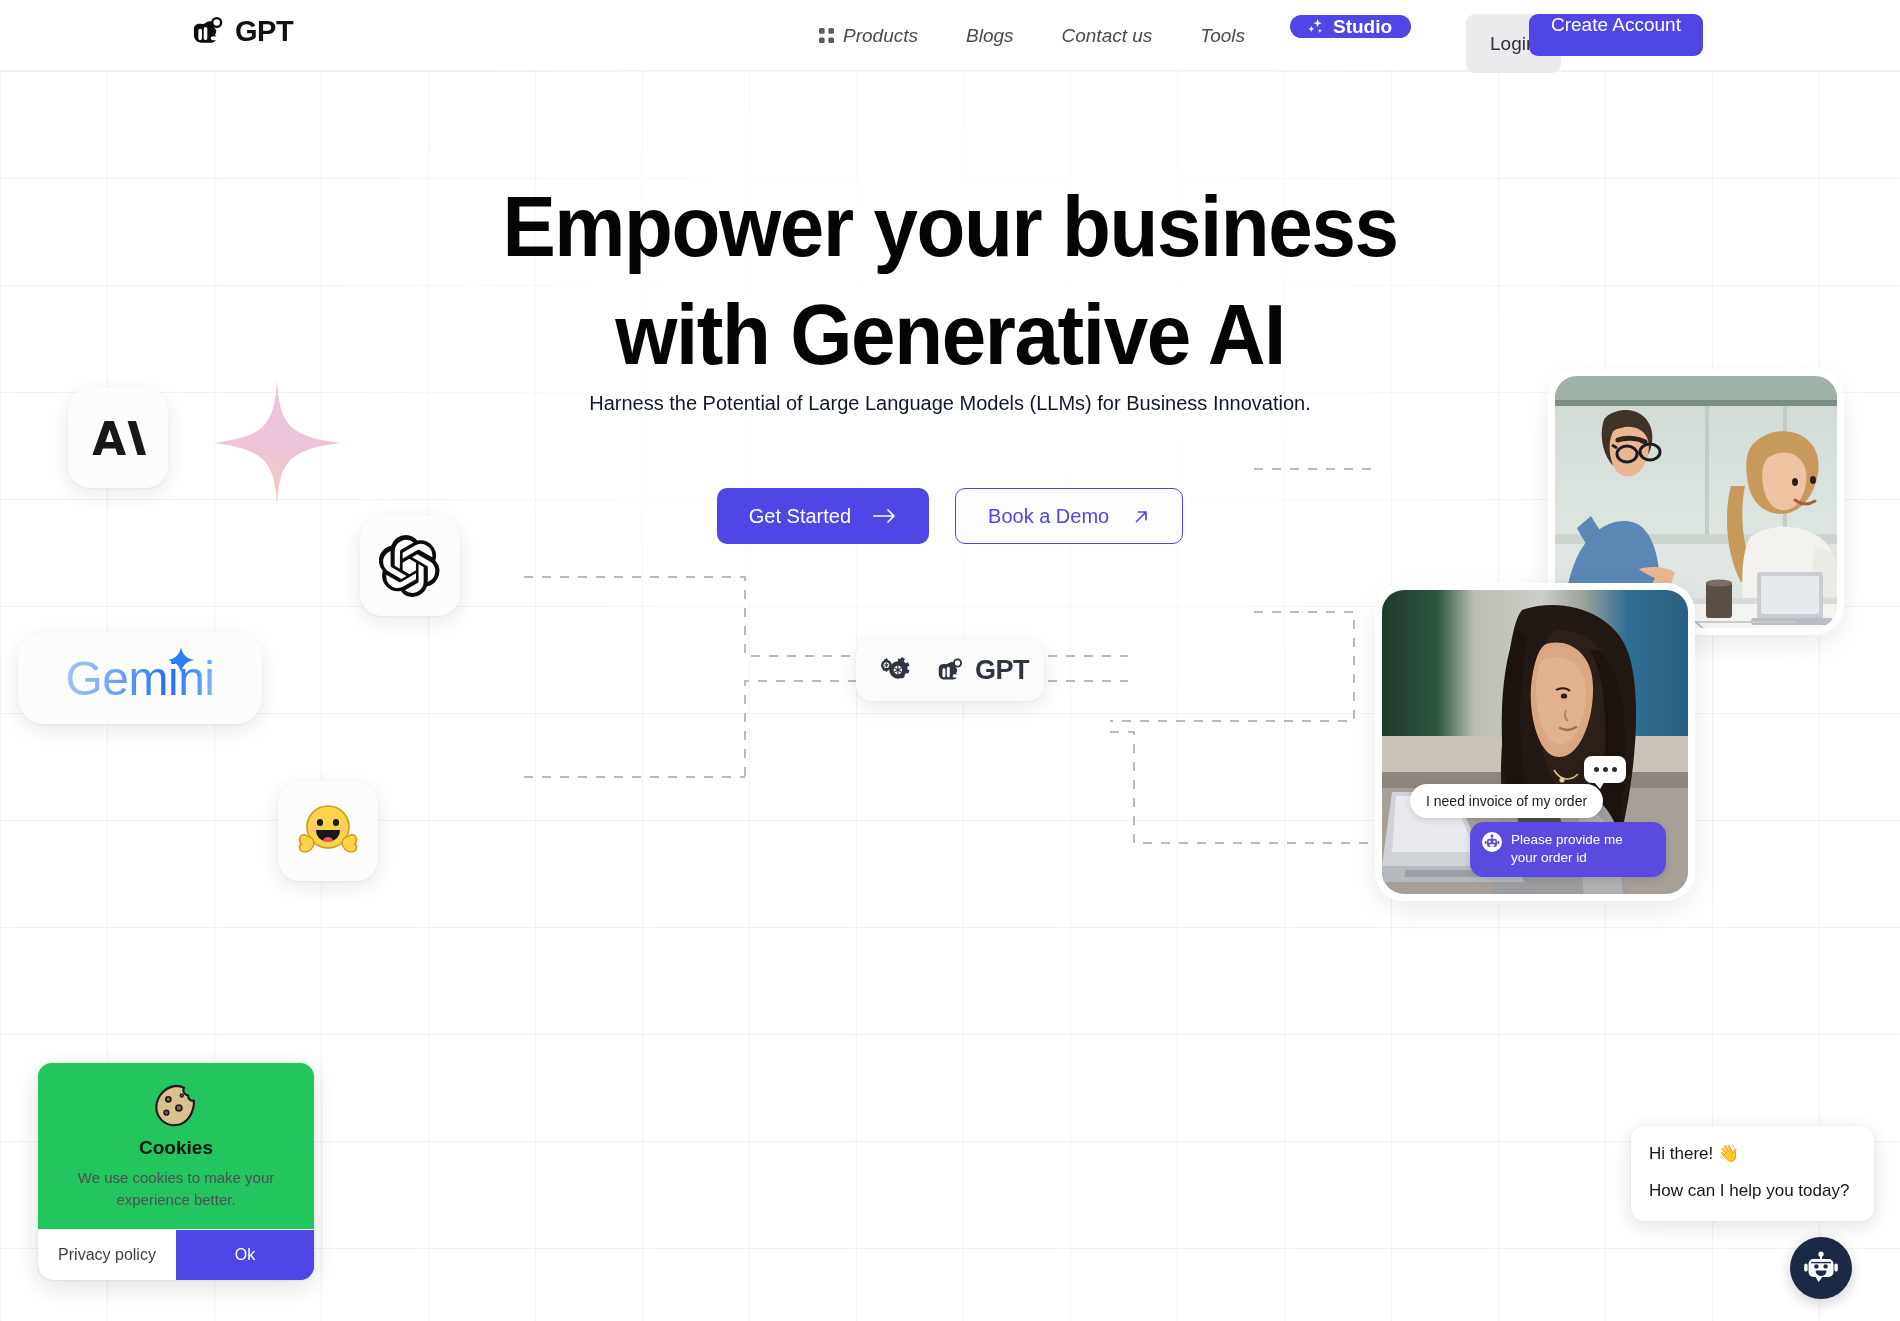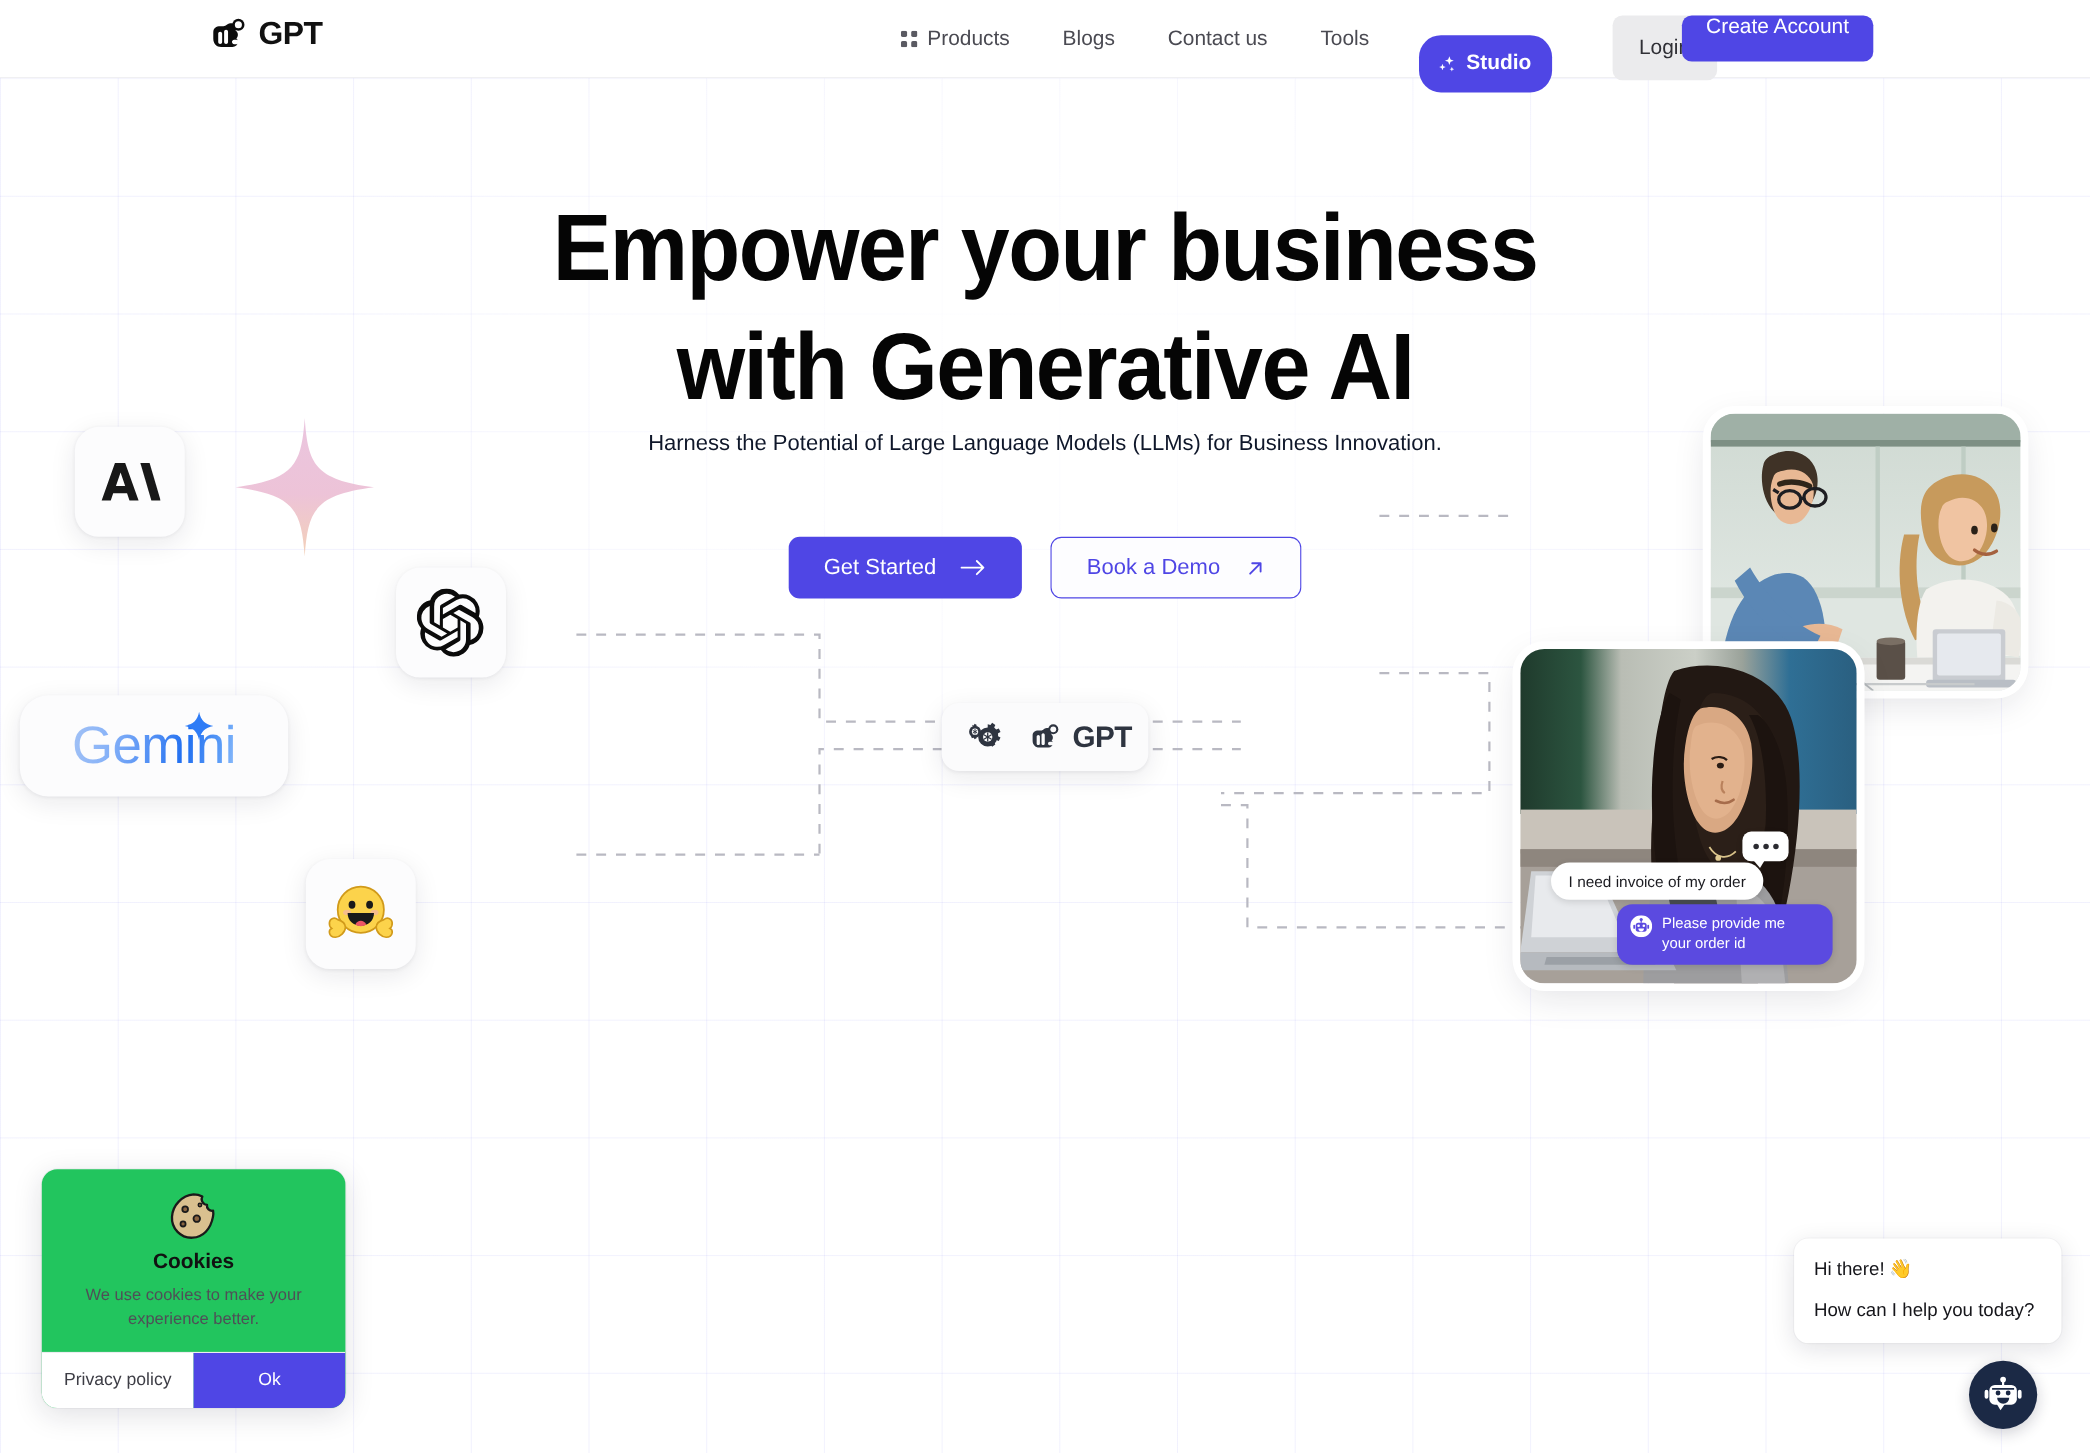--- a/index.html
+++ b/index.html
@@ -64,26 +64,27 @@
   .nav {
     position: absolute;
     left: 795px; top: 0; height: 71px;
     display: flex; align-items: center; gap: 0px;
   }
   .nav-item {
     display: flex; align-items: center; gap: 9px;
     font-size: 19px; color: #4a4a52;
     padding: 0 24px; height: 57px; cursor: pointer;
     white-space: nowrap;
+    font-style: italic;
   }
   .grid-icon { display:inline-block; width:15px; height:15px; }
 
   .studio-btn {
-    position: absolute; left: 1290px; top: 32px;
-    height: 52px; padding: 0 19px 0 16px;
+    position: absolute; left: 1290px; top: 15px;
+    height: 23px; padding: 0 19px 0 16px;
     background: #4f46e5; color: #fff;
     border-radius: 20px;
     display: flex; align-items: center; gap: 8px;
     font-size: 19px; font-weight: 600; cursor: pointer;
     border: none;
   }
   .login-btn {
     position: absolute; left: 1437px; top: 14px;
     height: 59px; padding: 0 24px;
     background: #ebebed; color: #303036;

